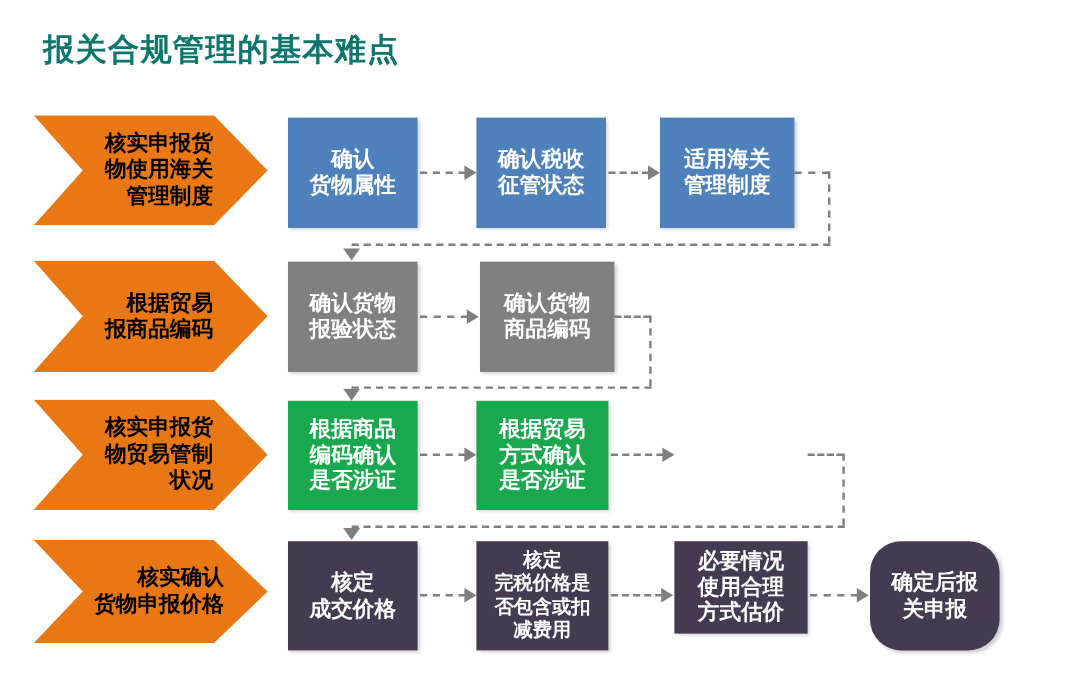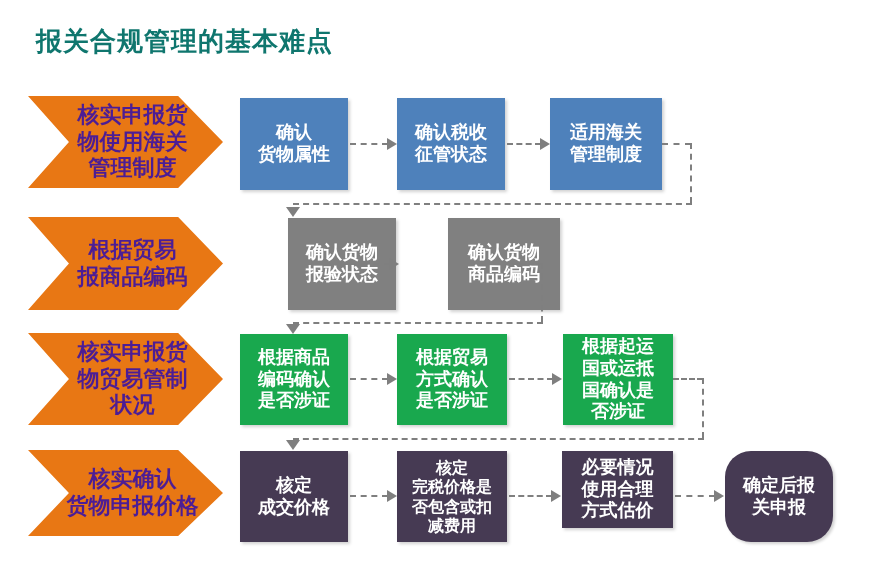--- a/index.html
+++ b/index.html
@@ -13,32 +13,32 @@
   }
   
   .chevron{
     position:absolute;left:28px;width:195px;background:#E87714;
     -webkit-clip-path:polygon(0% 0%,77% 0%,100% 50%,77% 100%,0% 100%,21% 50%);
     clip-path:polygon(0% 0%,77% 0%,100% 50%,77% 100%,0% 100%,21% 50%);
     display:flex;align-items:center;justify-content:center;
     box-sizing:border-box;padding-left:30px;padding-right:16px;
   }
   .chev-label{
-    color:#4c1d95;font-weight:bold;font-size:22px;line-height:1.22;
-    text-align:center;white-space:pre-line;
+    color:#000000;font-weight:bold;font-size:18px;line-height:1.22;
+    text-align:right;white-space:pre-line;
   }
   
   .box{
     position:absolute;display:flex;align-items:center;justify-content:center;
     color:#fff;font-weight:bold;font-size:18px;line-height:1.2;text-align:center;
     white-space:pre-line;box-sizing:border-box;padding:2px;
     box-shadow:2px 2px 3px rgba(0,0,0,0.18);
   }
   .blue{background:#4E81BB;}
-  .gray{background:#808080;margin-left:48px;}
+  .gray{background:#808080;}
   .green{background:#19A84E;}
   .purple{background:#463A53;}
   
   .h-dash{position:absolute;height:0;border-top:2px dashed #7F7F7F;}
   .v-dash{position:absolute;width:0;border-left:2px dashed #7F7F7F;}
   .tri-right{
     position:absolute;width:0;height:0;
     border-top:6px solid transparent;border-bottom:6px solid transparent;
     border-left:10px solid #7F7F7F;
   }
@@ -98,24 +98,20 @@
     <span class="chev-label">核实申报货
 物贸易管制
 状况</span>
   </div>
   <div class="box green" style="left:240px;top:334px;width:108px;height:91px;">根据商品
 编码确认
 是否涉证</div>
   <div class="box green" style="left:397px;top:334px;width:110px;height:91px;">根据贸易
 方式确认
 是否涉证</div>
-  <div class="box green" style="left:563px;top:334px;width:110px;height:91px;">根据起运
-国或运抵
-国确认是
-否涉证</div>
 
   <div class="h-dash" style="left:350px;top:378px;width:38px;"></div>
   <div class="tri-right" style="left:387px;top:373px;"></div>
   <div class="h-dash" style="left:509px;top:378px;width:44px;"></div>
   <div class="tri-right" style="left:552px;top:373px;"></div>
 
   <div class="h-dash" style="left:673px;top:378px;width:30px;"></div>
   <div class="v-dash" style="left:702px;top:378px;height:60px;"></div>
   <div class="h-dash" style="left:293px;top:438px;width:411px;"></div>
   <div class="tri-down" style="left:286px;top:440px;"></div>

